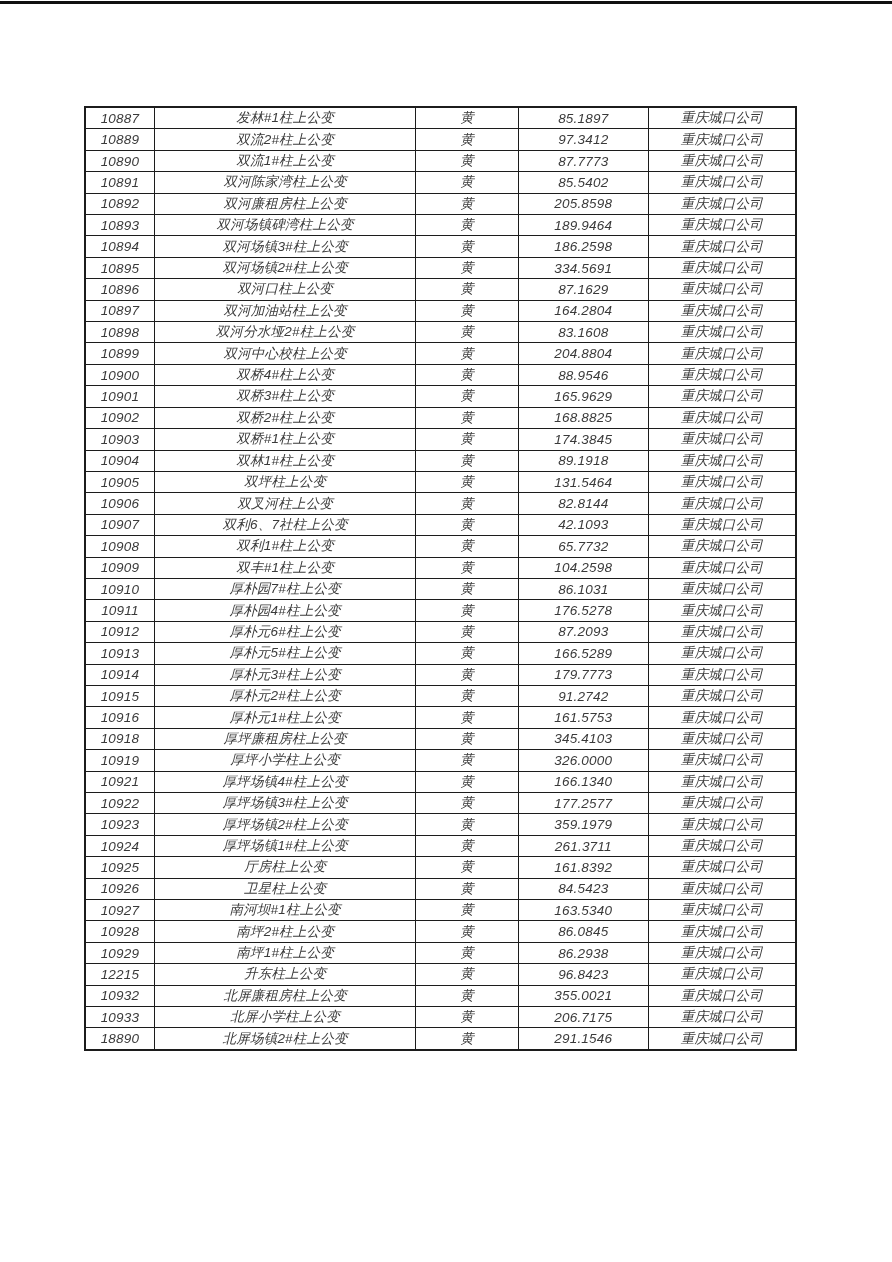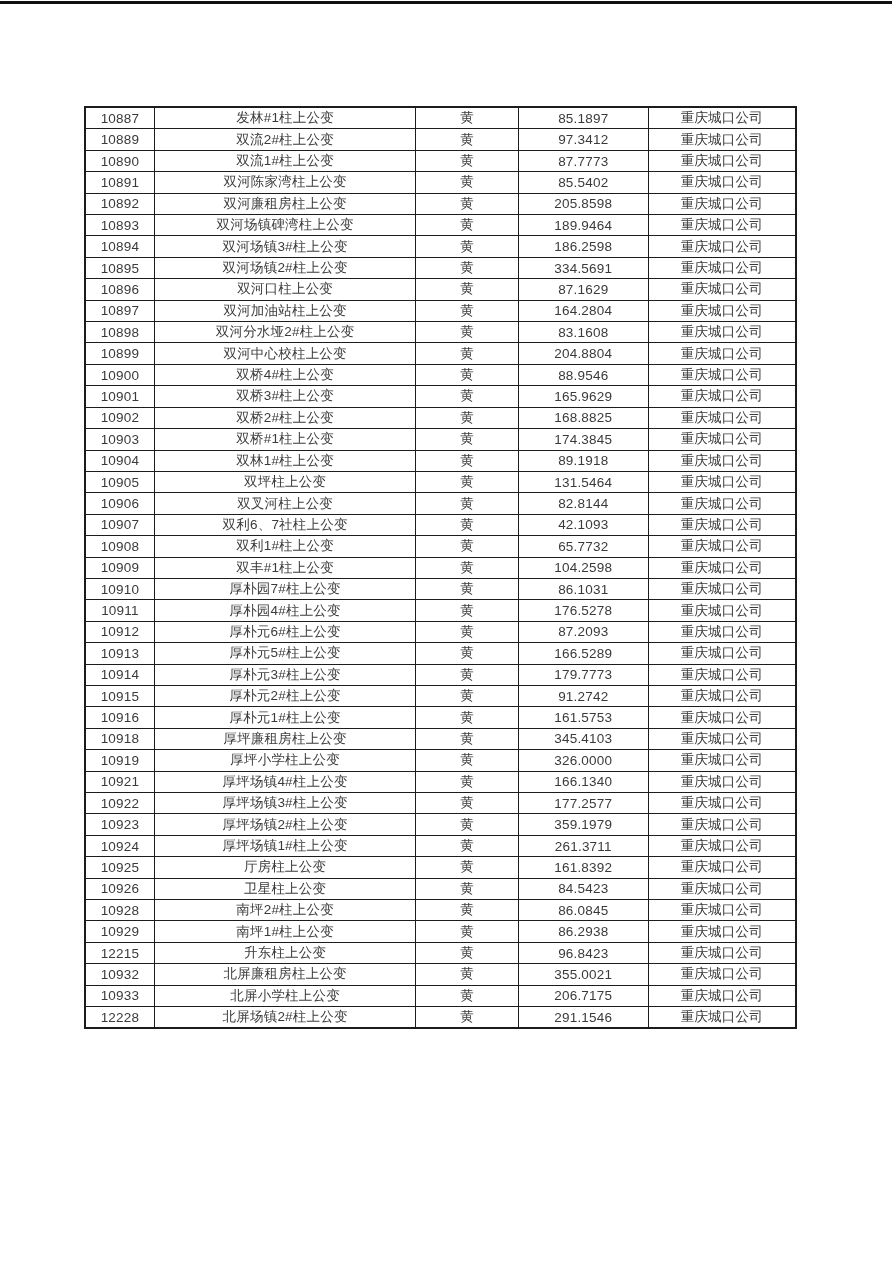--- a/index.html
+++ b/index.html
@@ -23,20 +23,21 @@
     background: #101010;
   }
   .doc-table {
     position: absolute;
     left: 84px;
     top: 106px;
     width: 713px;
     border-collapse: collapse;
     table-layout: fixed;
     border: 2px solid #1c1c1c;
+    font-style: italic;
   }
   .doc-table td {
     border: 1px solid #1c1c1c;
     height: 20.42px;
     padding: 0 2px;
     text-align: center;
     vertical-align: middle;
     font-size: 13.5px;
     color: #3a3a3a;
     white-space: nowrap;
@@ -316,20 +317,27 @@
         <td>重庆城口公司</td>
       </tr>
       <tr>
         <td>10926</td>
         <td>卫星柱上公变</td>
         <td>黄</td>
         <td>84.5423</td>
         <td>重庆城口公司</td>
       </tr>
       <tr>
+        <td>10927</td>
+        <td>南河坝#1柱上公变</td>
+        <td>黄</td>
+        <td>163.5340</td>
+        <td>重庆城口公司</td>
+      </tr>
+      <tr>
         <td>10928</td>
         <td>南坪2#柱上公变</td>
         <td>黄</td>
         <td>86.0845</td>
         <td>重庆城口公司</td>
       </tr>
       <tr>
         <td>10929</td>
         <td>南坪1#柱上公变</td>
         <td>黄</td>
@@ -351,20 +359,20 @@
         <td>重庆城口公司</td>
       </tr>
       <tr>
         <td>10933</td>
         <td>北屏小学柱上公变</td>
         <td>黄</td>
         <td>206.7175</td>
         <td>重庆城口公司</td>
       </tr>
       <tr>
-        <td>12228</td>
+        <td>18890</td>
         <td>北屏场镇2#柱上公变</td>
         <td>黄</td>
         <td>291.1546</td>
         <td>重庆城口公司</td>
       </tr>
     </tbody>
 </table>
 
 </body></html>

